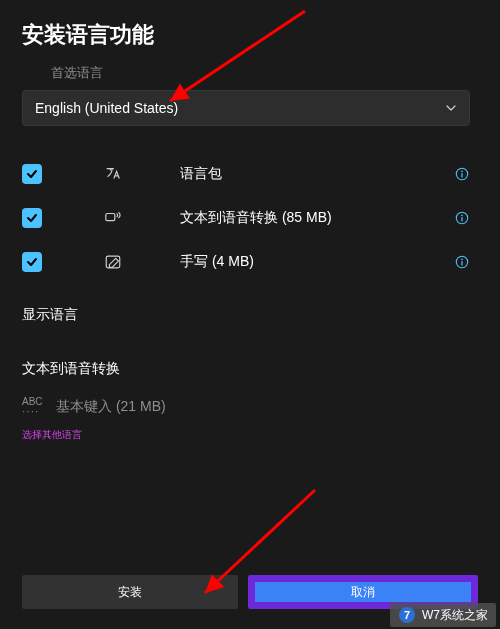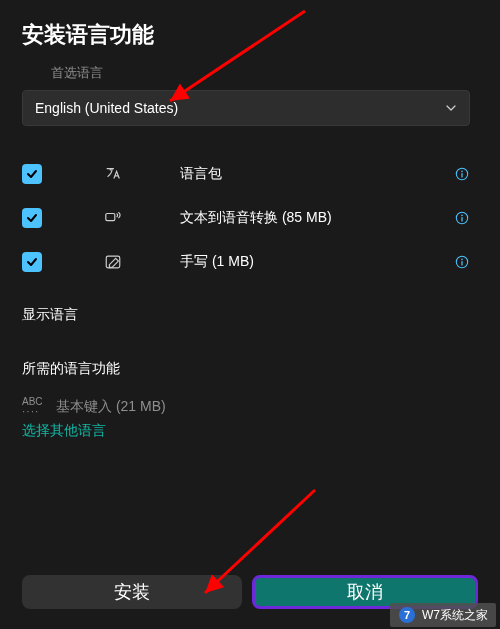--- a/index.html
+++ b/index.html
@@ -134,51 +134,52 @@
   }
   .abc-icon .dots {
     letter-spacing: 1px;
   }
   .required-label {
     color: #8f8f8f;
     font-size: 14px;
     text-align: center;
   }
   .link {
-    color: #14b8a6;
-    font-size: 14px;
-    cursor: pointer;
+    color: #d946ef;
+    font-size: 10px;
+    cursor: pointer;
+    margin-top: 6px;
     display: inline-block;
   }
   .button-row {
     position: absolute;
     bottom: 20px;
     left: 22px;
     right: 22px;
     display: flex;
     gap: 10px;
   }
   .btn {
     flex: 1;
     height: 34px;
-    border-radius: 8px;
-    display: flex;
-    align-items: center;
-    justify-content: center;
-    font-size: 18px;
+    border-radius: 2px;
+    display: flex;
+    align-items: center;
+    justify-content: center;
+    font-size: 12px;
     cursor: pointer;
     box-sizing: border-box;
   }
   .btn.primary {
     background: #323232;
     color: #ffffff;
   }
   .btn.secondary {
-    background: #0f766e;
-    border: 3px solid #6d28d9;
+    background: #3b82f6;
+    border: 7px solid #6d28d9;
     color: #ffffff;
   }
   
   .arrow {
     position: absolute;
     pointer-events: none;
   }
   
   .watermark {
     position: absolute;
@@ -275,38 +276,38 @@
       <svg class="check-svg" viewBox="0 0 12 12">
           <path d="M2 6 L5 9 L10 3" stroke="#000" stroke-width="2" fill="none" stroke-linecap="round" stroke-linejoin="round"></path>
         </svg>
     </span>
     <span class="feature-icon">
       <svg viewBox="0 0 20 20" width="18" height="18" fill="none" stroke="#cfcfcf" stroke-width="1.3">
         <rect x="2.5" y="3.5" width="15" height="13" rx="2"></rect>
         <path d="M13 6 l3 3 l-7 7 h-3 v-3 z"></path>
       </svg>
     </span>
-    <span class="feature-label">手写 (1 MB)</span>
+    <span class="feature-label">手写 (4 MB)</span>
     <span class="info-icon">
       <svg viewBox="0 0 16 16" width="14" height="14">
           <circle cx="8" cy="8" r="6.5" stroke="#4cc2ff" stroke-width="1.2" fill="none"></circle>
           <circle cx="8" cy="5" r="0.9" fill="#4cc2ff"></circle>
           <rect x="7.3" y="7" width="1.4" height="5" fill="#4cc2ff"></rect>
         </svg>
     </span>
   </div>
 
   <div class="spacer"></div>
 
   <div class="section-heading">显示语言</div>
 
 
   <div class="spacer"></div>
 
-  <div class="section-heading">所需的语言功能</div>
+  <div class="section-heading">文本到语音转换</div>
 
   <div class="required-row">
     <span class="abc-icon">ABC<br><span class="dots">····</span></span>
     <span class="required-label">基本键入 (21 MB)</span>
   </div>
 
   <span class="link">选择其他语言</span>
 
   <div class="button-row">
     <div class="btn primary">

